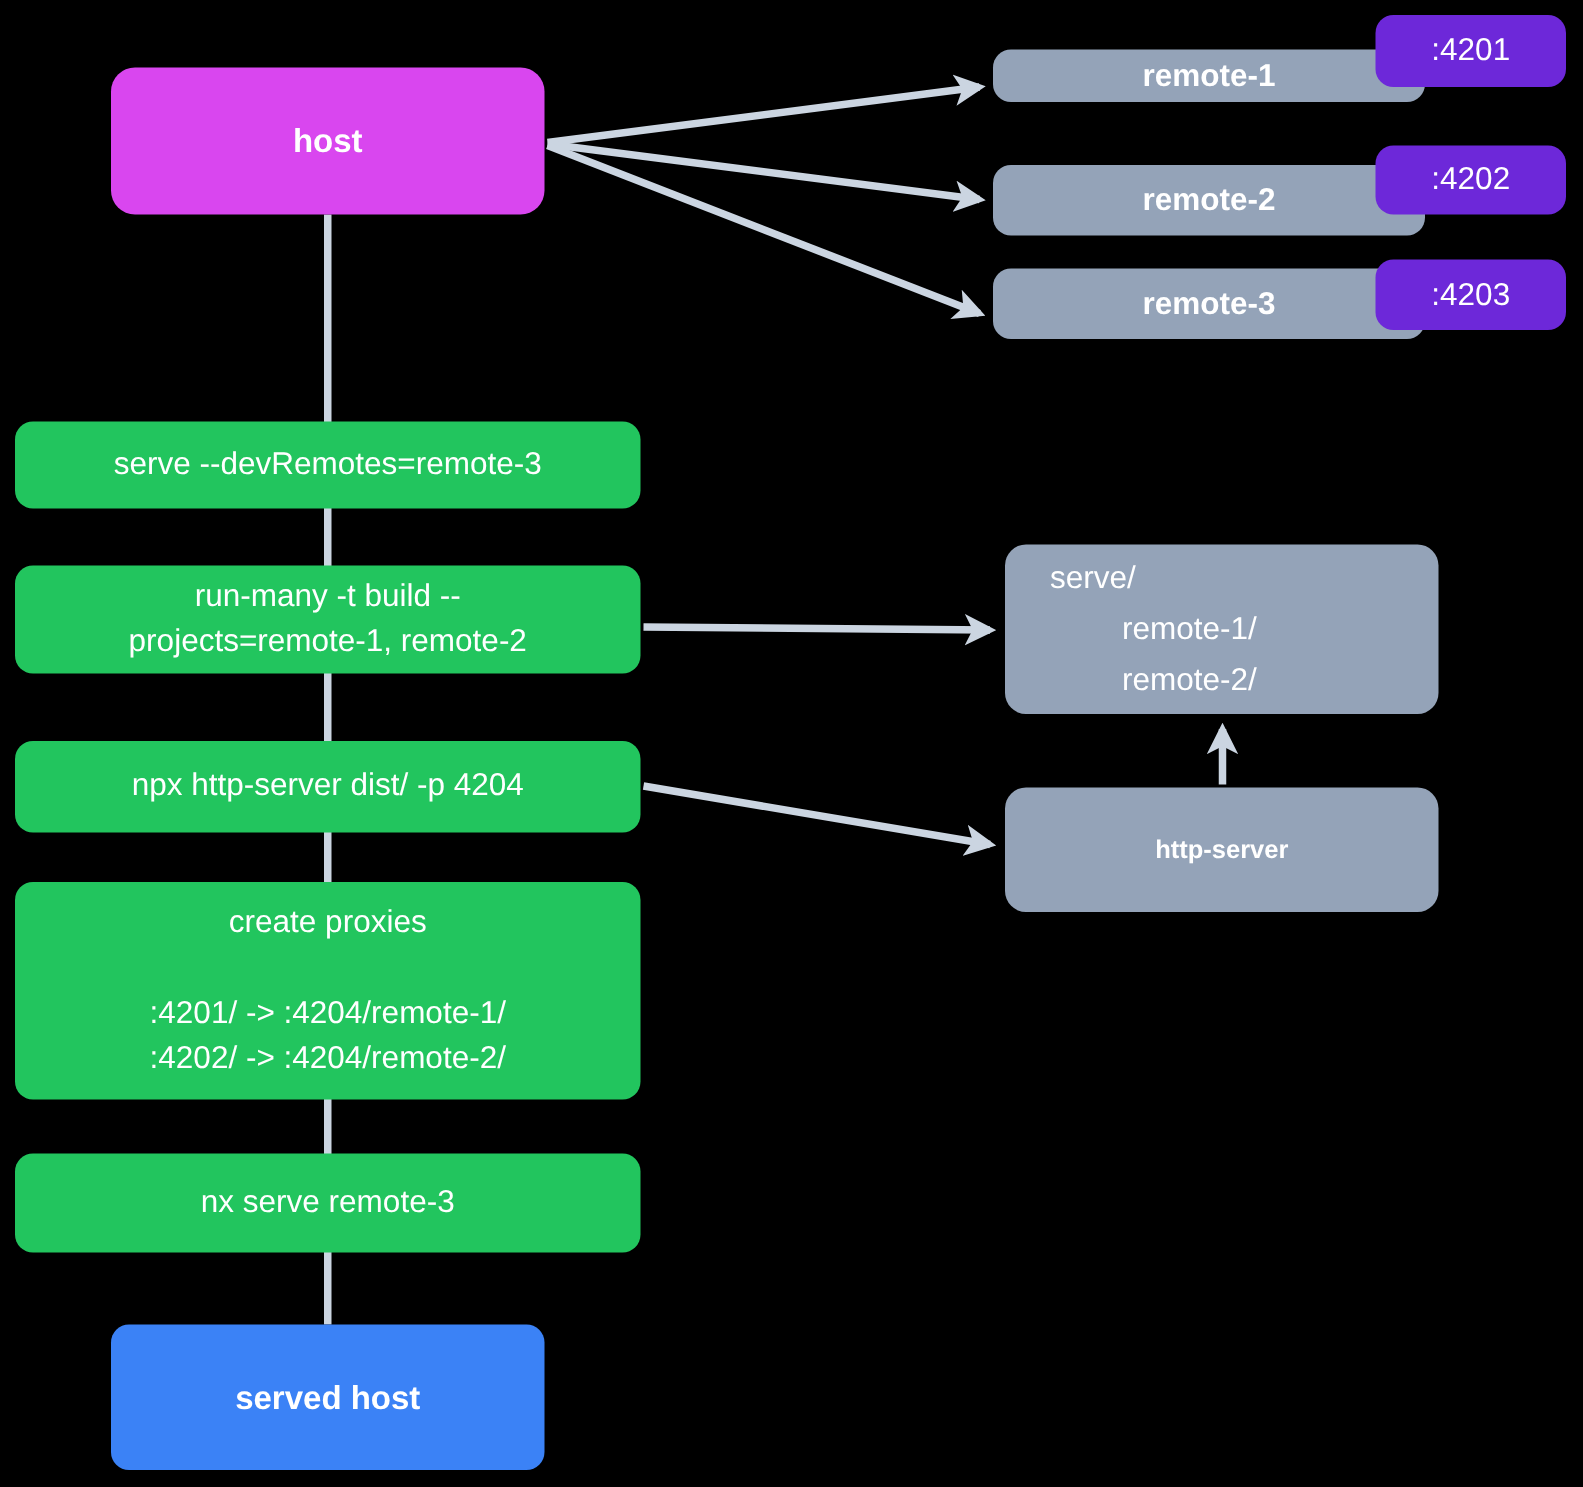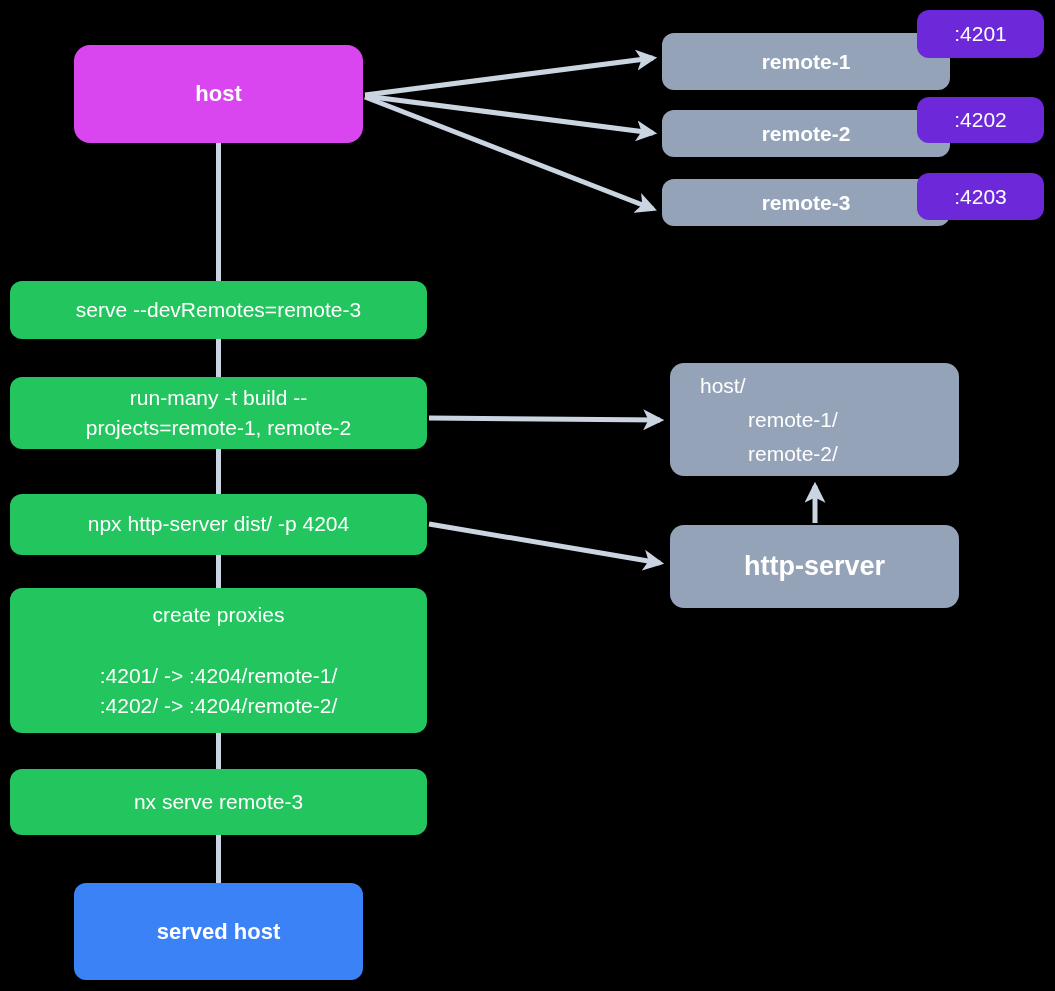--- a/index.html
+++ b/index.html
@@ -34,21 +34,21 @@
     background: #d946ef;
     border-radius: 16px;
     font-weight: bold; font-size: 22px;
   }
   .remote {
     left: 662px; width: 288px; height: 47px;
     background: #94A3B8;
     border-radius: 12px;
     font-weight: bold; font-size: 21px;
   }
-  .remote.r1 { top: 33px; height: 57px; }
+  .remote.r1 { top: 33px; height: 35px; }
   .remote.r2 { top: 110px; }
   .remote.r3 { top: 179px; }
   .badge {
     left: 917px; width: 127px; height: 47px;
     background: #6d28d9;
     border-radius: 12px;
     font-weight: 500; font-size: 21px;
     z-index: 3;
   }
   .badge.b1 { top: 10px; height: 48px; }
@@ -77,21 +77,21 @@
     justify-content: center;
     text-align: left;
     line-height: 34px;
   }
   .dist .ln1 { padding-left: 30px; }
   .dist .ln2, .dist .ln3 { padding-left: 78px; }
   .http-server {
     left: 670px; top: 525px; width: 289px; height: 83px;
     background: #94A3B8;
     border-radius: 14px;
-    font-weight: bold; font-size: 27px;
+    font-weight: bold; font-size: 17px;
   }
   .served-host {
     left: 74px; top: 883px; width: 289px; height: 97px;
     background: #3b82f6;
     border-radius: 12px;
     font-weight: bold; font-size: 22px;
   }
 </style>
 </head>
 <body>
@@ -156,21 +156,21 @@
     <span>create proxies
 
 :4201/ -&gt; :4204/remote-1/
 :4202/ -&gt; :4204/remote-2/</span>
   </div>
   <div class="node cmd c5">
     <span>nx serve remote-3</span>
   </div>
 
   <div class="node dist">
-    <div class="ln1">host/</div>
+    <div class="ln1">serve/</div>
     <div class="ln2">remote-1/</div>
     <div class="ln3">remote-2/</div>
   </div>
 
   <div class="node http-server">
     <span>http-server</span>
   </div>
 
   <div class="node served-host">
     <span>served host</span>

